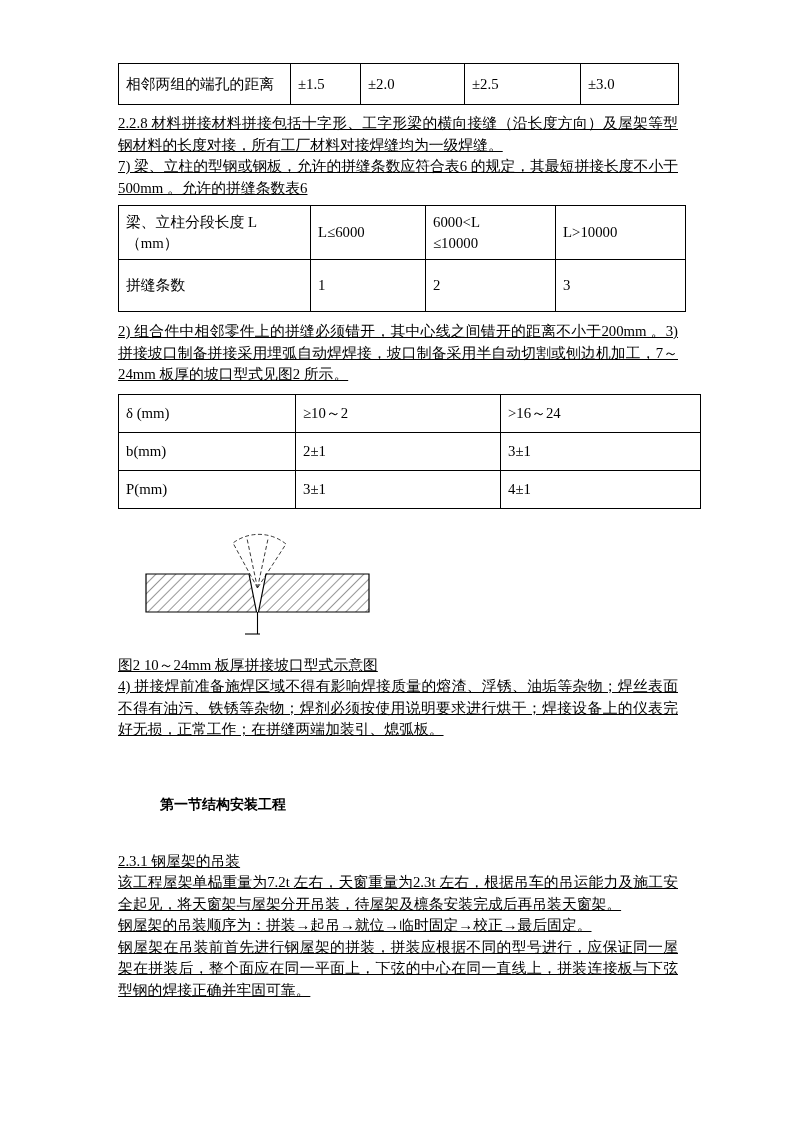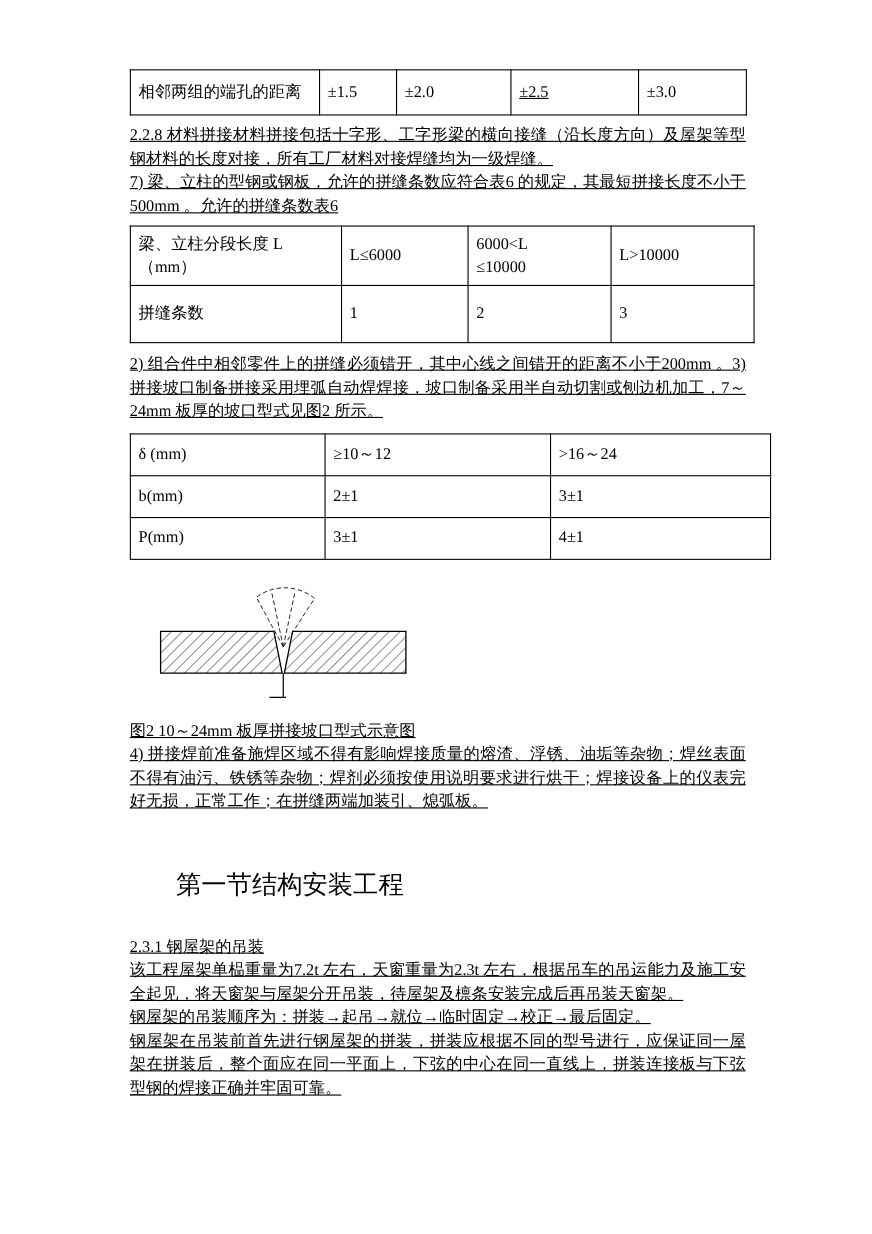--- a/index.html
+++ b/index.html
@@ -28,21 +28,21 @@
     overflow: hidden;
   }
   .block { display: block; }
 
   
   .t1 { width: 560px; margin: 0 0 8px 0; }
   .t1 td { height: 41px; }
   .t1 .c0 { width: 172px; }
   .t1 .c1 { width: 70px; }
   .t1 .c2 { width: 104px; }
-  .t1 .c3 { width: 116px; text-decoration: underline; }
+  .t1 .c3 { width: 116px; }
   .t1 .c4 { width: 98px; }
 
   
   .t2 { width: 567px; margin: 6px 0 9px 0; }
   .t2 .r0 td { height: 54px; }
   .t2 .r1 td { height: 52px; }
   .t2 .c0 { width: 192px; }
   .t2 .c1 { width: 115px; }
   .t2 .c2 { width: 130px; }
   .t2 .c3 { width: 130px; }
@@ -52,23 +52,23 @@
   .t3 td { height: 38px; }
   .t3 .c0 { width: 177px; }
   .t3 .c1 { width: 205px; }
   .t3 .c2 { width: 200px; }
 
   .figure-wrap { margin: 21px 0 0 22px; width: 235px; height: 112px; }
   .figure-caption { margin-top: 13px; }
 
   .section-heading {
     margin: 51px 0 33px 42px;
-    font-size: 23px;
+    font-size: 14px;
     line-height: 26px;
-    font-weight: normal;
+    font-weight: bold;
     width: 520px;
   }
 </style>
 </head>
 <body>
 
 <div class="page">
 
   <table class="t1">
     <tbody>
@@ -104,21 +104,21 @@
       </tr>
     </tbody>
   </table>
 
   <p>2) 组合件中相邻零件上的拼缝必须错开，其中心线之间错开的距离不小于200mm 。3)拼接坡口制备拼接采用埋弧自动焊焊接，坡口制备采用半自动切割或刨边机加工，7～24mm 板厚的坡口型式见图2 所示。</p>
 
   <table class="t3">
     <tbody>
       <tr>
         <td class="c0">δ (mm)</td>
-        <td class="c1">≥10～12</td>
+        <td class="c1">≥10～2</td>
         <td class="c2">&gt;16～24</td>
       </tr>
       <tr>
         <td class="c0">b(mm)</td>
         <td class="c1">2±1</td>
         <td class="c2">3±1</td>
       </tr>
       <tr>
         <td class="c0">P(mm)</td>
         <td class="c1">3±1</td>

